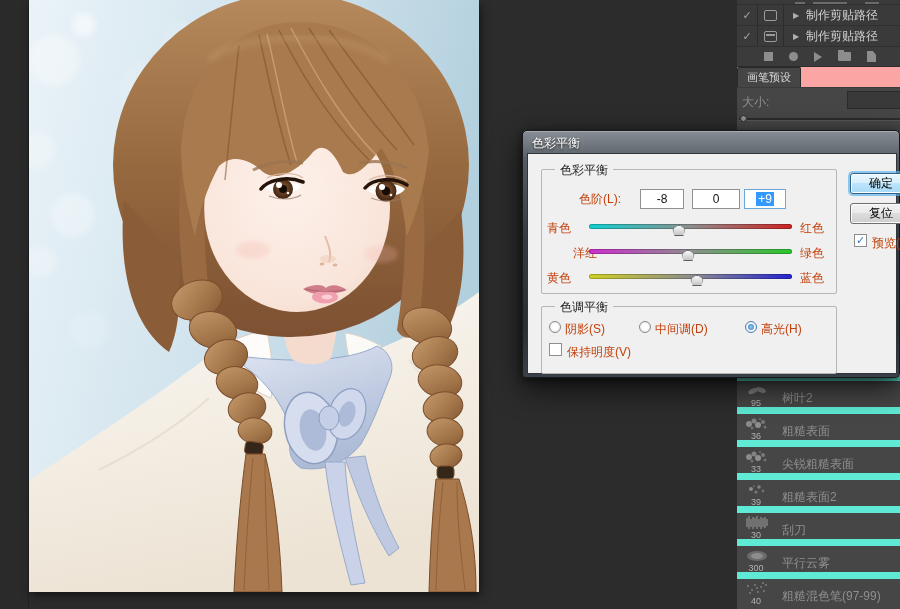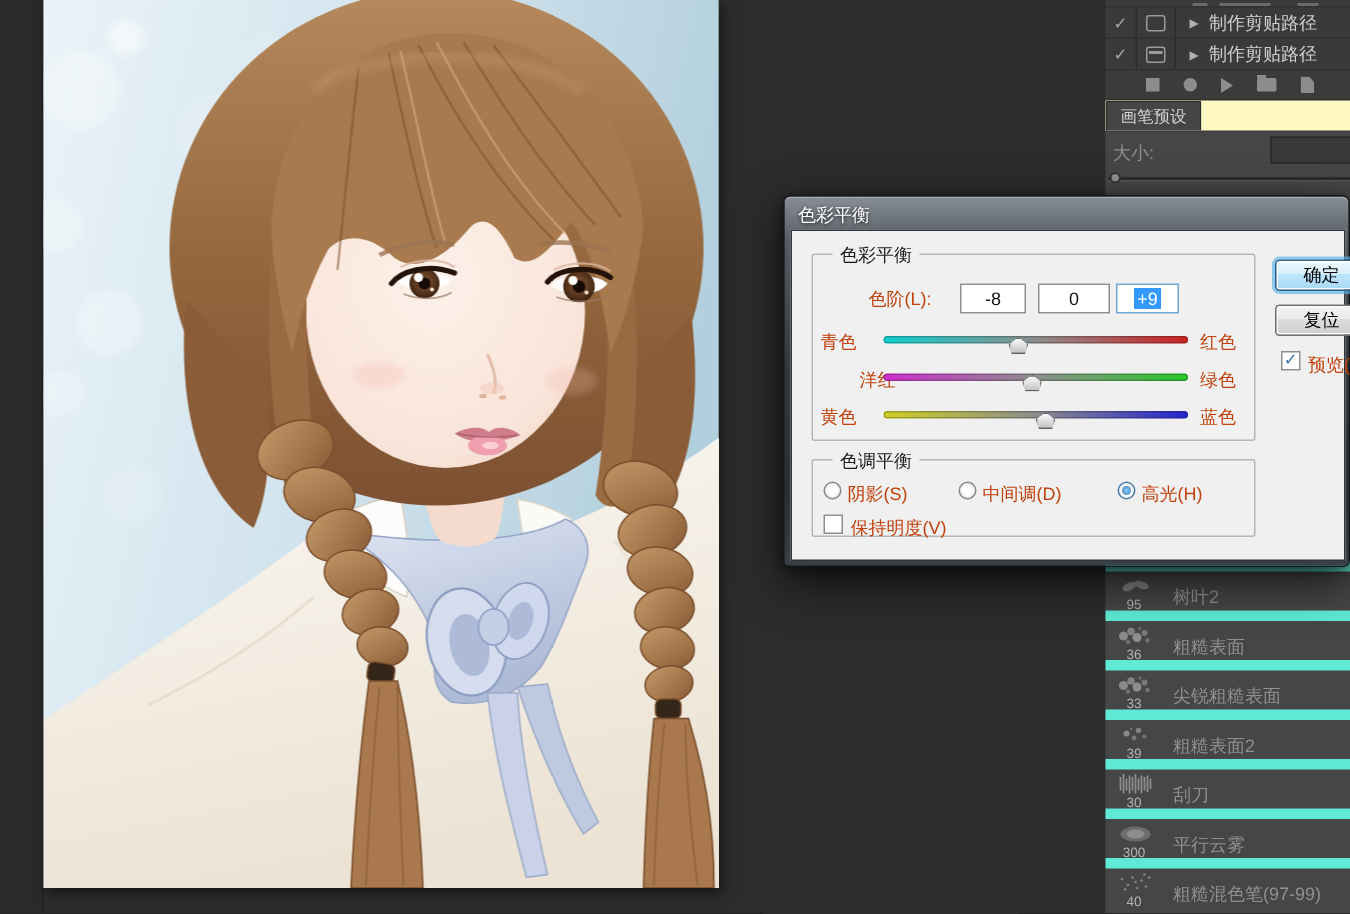--- a/index.html
+++ b/index.html
@@ -23,21 +23,21 @@
   .toggle-box.dlg::before { content:''; display:block; margin:2px auto 0; width:9px; height:2px; background:#9a9a9a; }
   .col-arrow { width:22px; padding-left:9px; color:#b0b0b0; font-size:8px; }
   .row-label { color:#cfcfcf; font-size:12px; white-space:nowrap; }
   .btnbar { height:20px; display:flex; align-items:center; gap:16px; padding-left:27px; border-bottom:1px solid #2b2b2b; background:#3b3b3b; }
   .i-stop { width:9px; height:9px; background:#8d8d8d; }
   .i-rec { width:9px; height:9px; border-radius:50%; background:#8d8d8d; }
   .i-play { width:0; height:0; border-left:8px solid #8d8d8d; border-top:5px solid transparent; border-bottom:5px solid transparent; }
   .i-folder { width:13px; height:9px; background:#8d8d8d; border-radius:1px; position:relative; }
   .i-folder::before { content:''; position:absolute; top:-2px; left:0; width:6px; height:2px; background:#8d8d8d; }
   .i-new { width:9px; height:11px; background:#8d8d8d; clip-path:polygon(0 0,65% 0,100% 35%,100% 100%,0 100%); }
-  .tabstrip { height:20px; background:#fef9c3; display:flex; }
+  .tabstrip { height:20px; background:#fca5a5; display:flex; }
   .tab { width:64px; background:#454545; border:1px solid #292929; border-bottom:none; border-radius:2px 2px 0 0; color:#d6d6d6; font-size:11px; display:flex; align-items:center; justify-content:center; }
   .panel-body { position:absolute; top:88px; left:0; width:163px; height:521px; background:#464646; }
   .size-label { position:absolute; left:5px; top:6px; color:#8f8f8f; font-size:12px; }
   .size-box { position:absolute; left:110px; top:3px; width:53px; height:18px; background:#393939; border:1px solid #2a2a2a; border-right:none; }
   .hslider { position:absolute; top:27px; left:0; width:163px; height:8px; }
   .groove { position:absolute; top:3px; left:2px; right:0; height:2px; background:#2b2b2b; box-shadow:0 1px 0 #565656; }
   .knob { position:absolute; left:3px; top:0; width:7px; height:7px; border-radius:50%; background:#8f8f8f; border:1px solid #2b2b2b; }
   .brush-list { position:absolute; top:286px; left:0; width:163px; }
   .brush-row { position:relative; height:33px; border-top:7px solid #5eead4; }
   .b-icon { position:absolute; left:7px; top:2px; width:26px; height:15px; color:#9b9b9b; }
@@ -432,21 +432,21 @@
       </div>
       <span class="lbl" style="left:272px;top:91px;">绿色</span>
 
       <span class="lbl" style="left:19px;top:116px;">黄色</span>
       <div class="trackwrap" style="top:120px;">
         <div class="track track3"></div>
         <div class="thumb" style="left: 53.2%;"></div>
       </div>
       <span class="lbl" style="left:272px;top:116px;">蓝色</span>
 
-      <div class="group" style="left:13px;top:152px;width:296px;height:52px;">
+      <div class="group" style="left:13px;top:152px;width:296px;height:68px;">
         <span class="legend">色调平衡</span>
       </div>
       <span class="radio" style="left:21px;top:167px;"></span>
       <span class="lbl" style="left:37px;top:167px;">阴影(S)</span>
       <span class="radio" style="left:111px;top:167px;"></span>
       <span class="lbl" style="left:127px;top:167px;">中间调(D)</span>
       <span class="radio on" style="left:217px;top:167px;"></span>
       <span class="lbl" style="left:233px;top:167px;">高光(H)</span>
 
       <span class="cbox" style="left:21px;top:189px;"><span class="mark">✓</span></span>

